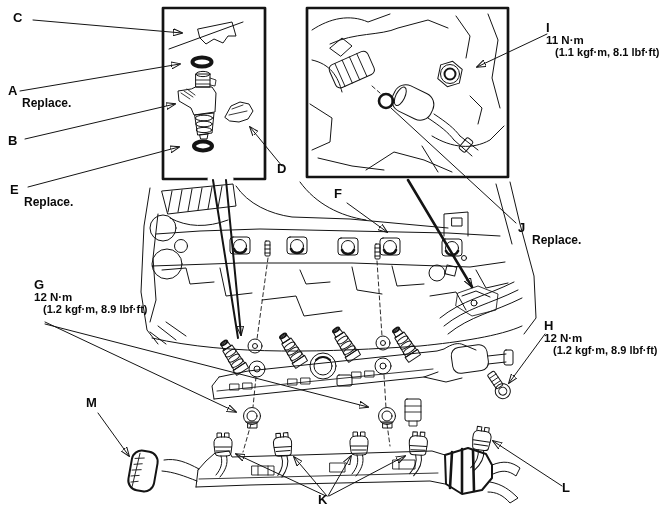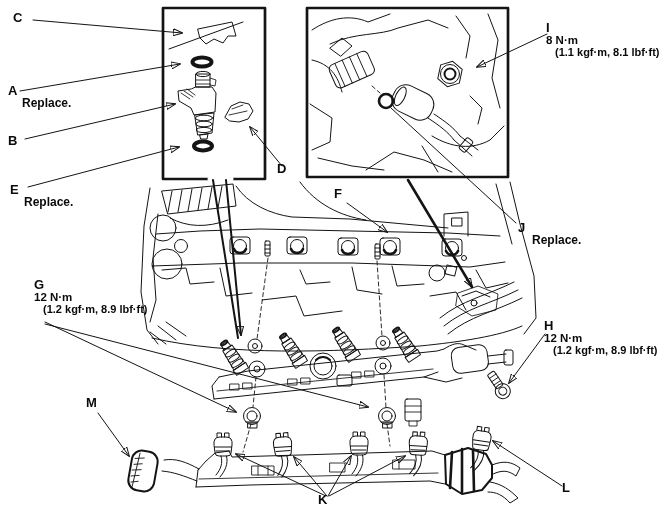--- a/index.html
+++ b/index.html
@@ -313,21 +313,21 @@
     <span class="note">Replace.</span>
   </div>
   <div class="label" style="left:277px;top:162px">
     <span class="letter">D</span>
   </div>
   <div class="label" style="left:334px;top:187px">
     <span class="letter">F</span>
   </div>
   <div class="label" style="left:546px;top:21px">
     <span class="letter">I</span>
-    <span class="torque">8 N·m</span>
+    <span class="torque">11 N·m</span>
     <span class="talt">(1.1 kgf·m, 8.1 lbf·ft)</span>
   </div>
   <div class="label" style="left:518px;top:221px">
     <span class="letter">J</span>
     <span class="note">Replace.</span>
   </div>
   <div class="label" style="left:34px;top:278px">
     <span class="letter">G</span>
     <span class="torque">12 N·m</span>
     <span class="talt">(1.2 kgf·m, 8.9 lbf·ft)</span>

